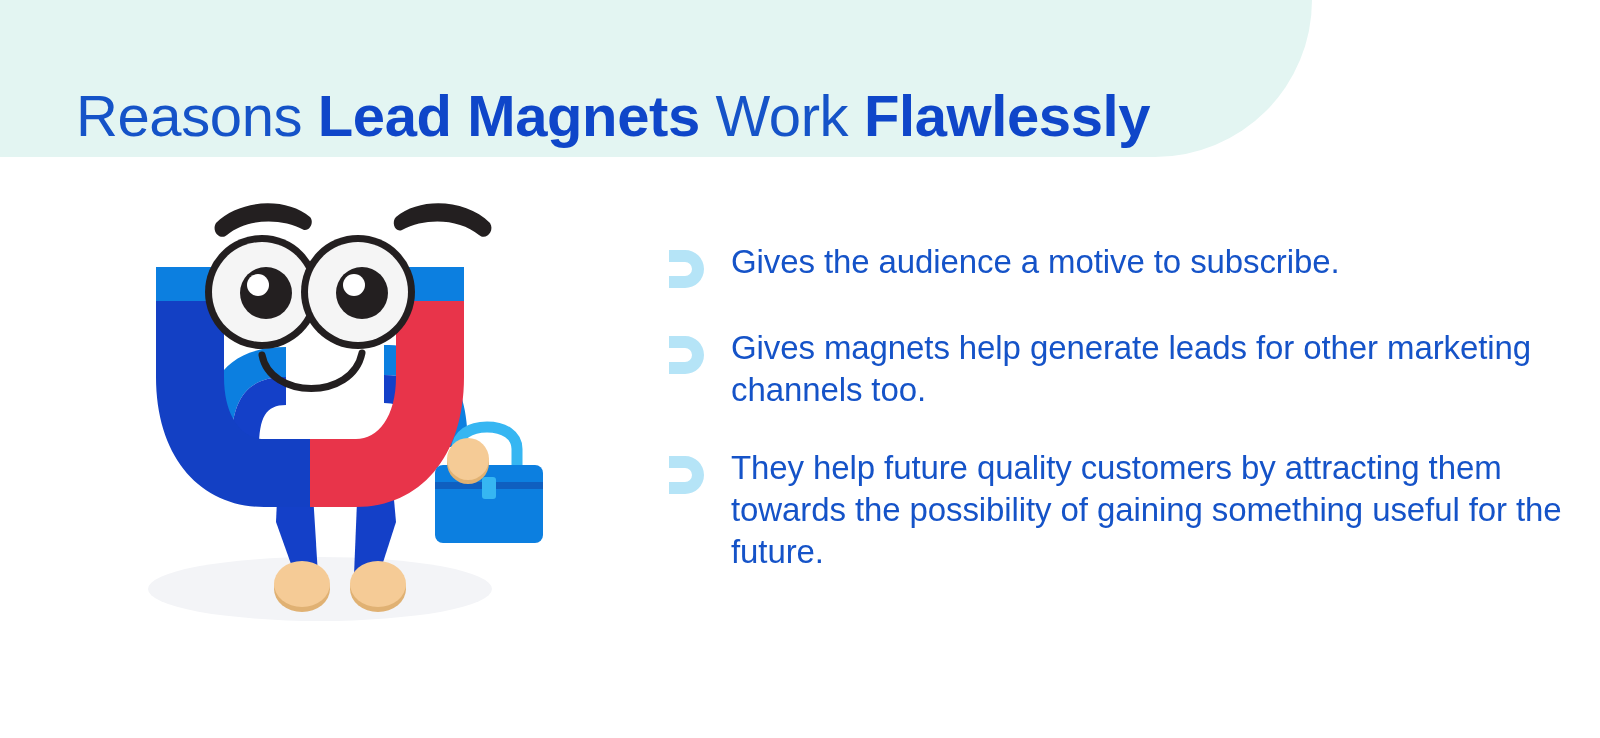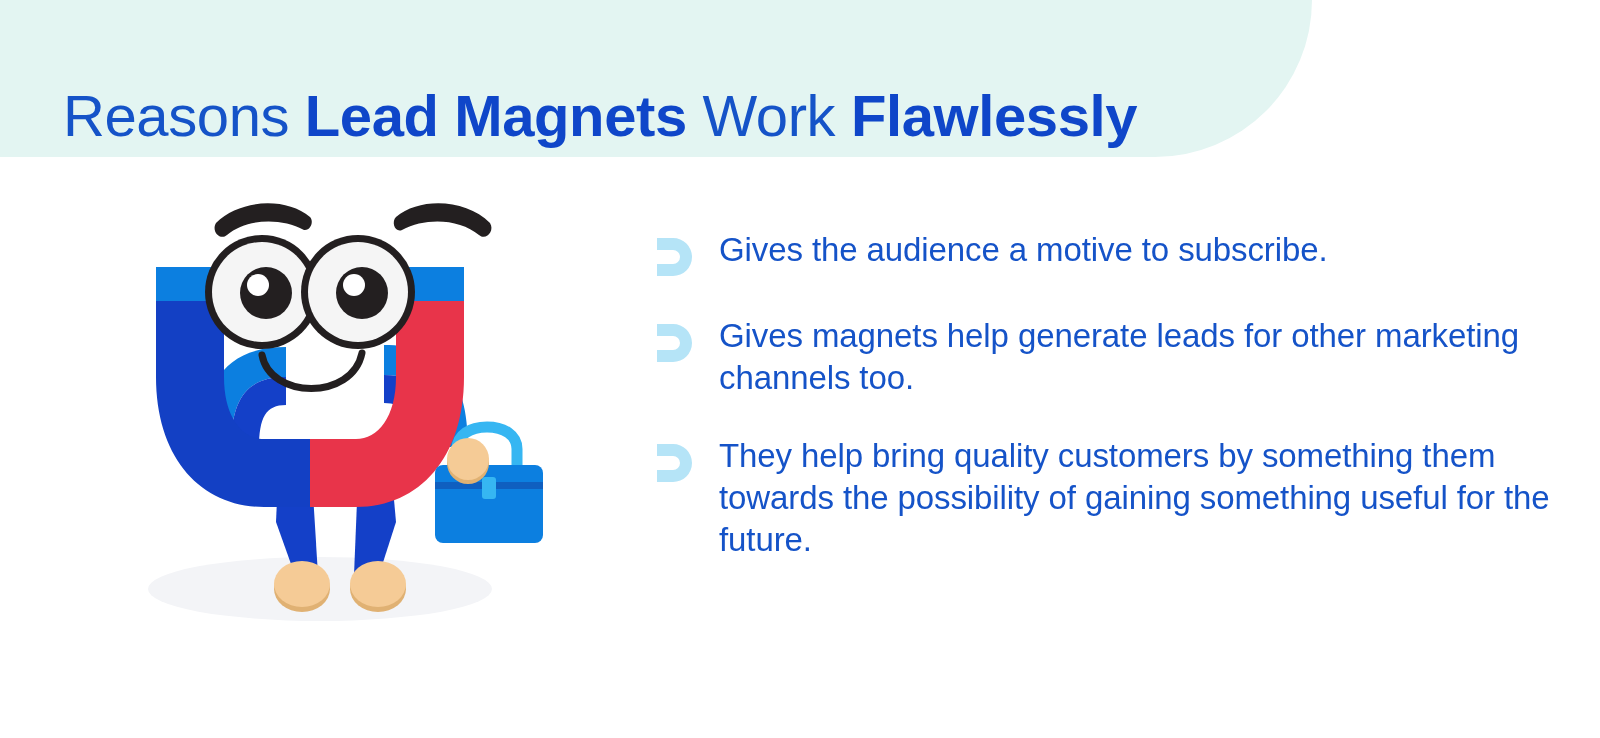--- a/index.html
+++ b/index.html
@@ -26,21 +26,21 @@
     position: absolute;
     left: 0;
     top: 0;
     width: 1312px;
     height: 157px;
     background: #e3f5f2;
     border-bottom-right-radius: 160px;
   }
   .header-title {
     position: absolute;
-    left: 63px;
+    left: 76px;
     top: 38px;
     font-size: 58px;
     line-height: 78px;
     letter-spacing: -0.4px;
     color: #1553c8;
     white-space: nowrap;
   }
   .header-title .t-light { font-weight: 400; color: #1553c8; }
   .header-title .t-bold  { font-weight: 700; color: #0f46c9; }
 
@@ -179,21 +179,21 @@
 
           <rect x="392" y="300" width="14" height="22" rx="3" fill="#36b6f2"></rect>
 
           <circle cx="378" cy="286" r="21" fill="#e0b173"></circle>
           <circle cx="378" cy="282" r="21" fill="#f5cb96"></circle>
         </g>
 
       </svg>
     </div>
 
-    <ul class="bullet-list" style="list-style:none;margin:0;padding:0;">
+    <ul class="bullet-list" style="list-style:none;margin:12px;padding:0;">
 
       <li class="bullet-item">
         <span class="bullet-icon">
           <svg viewBox="0 0 46 44" xmlns="http://www.w3.org/2000/svg" aria-hidden="true">
             <path d="M2 3 h16 a17 17 0 0 1 0 38 H2 v-12 h16 a5 5 0 0 0 0-14 H2 Z" fill="#b5e4f7"></path>
           </svg>
         </span>
         <span class="bullet-text">Gives the audience a motive to subscribe.</span>
       </li>
 
@@ -205,19 +205,19 @@
         </span>
         <span class="bullet-text">Gives magnets help generate leads for other marketing channels too.</span>
       </li>
 
       <li class="bullet-item">
         <span class="bullet-icon">
           <svg viewBox="0 0 46 44" xmlns="http://www.w3.org/2000/svg" aria-hidden="true">
             <path d="M2 3 h16 a17 17 0 0 1 0 38 H2 v-12 h16 a5 5 0 0 0 0-14 H2 Z" fill="#b5e4f7"></path>
           </svg>
         </span>
-        <span class="bullet-text">They help bring quality customers by something them towards the possibility of gaining something useful for the future.</span>
+        <span class="bullet-text">They help future quality customers by attracting them towards the possibility of gaining something useful for the future.</span>
       </li>
 
     </ul>
 
   </div>
 </div>
 
 </body></html>

